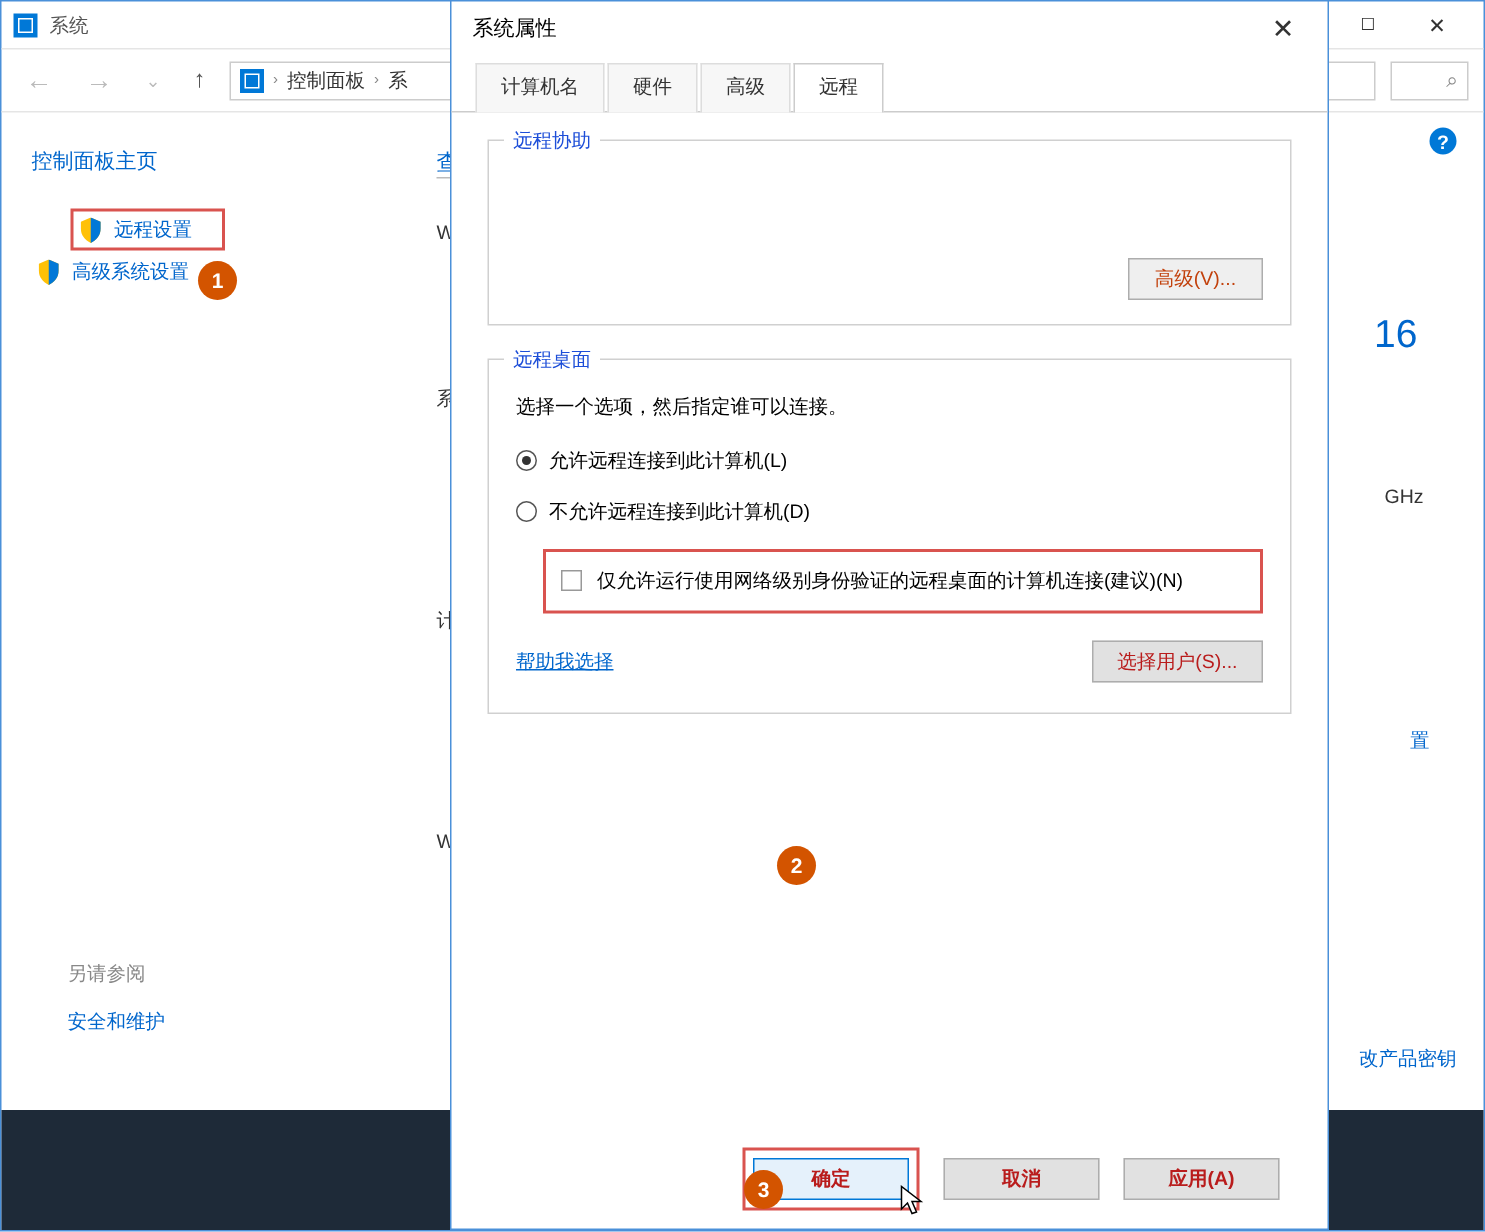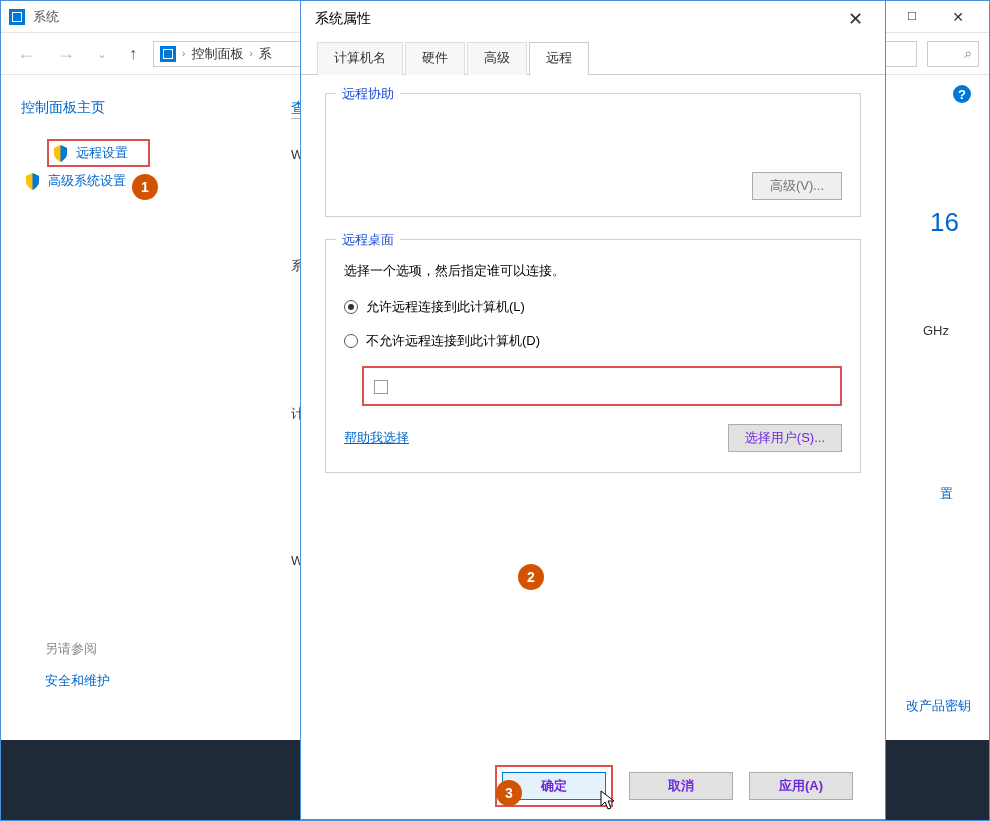--- a/index.html
+++ b/index.html
@@ -33,21 +33,21 @@
   .shield-icon svg { width:15px; height:17px; }
 
   .marker { position:absolute; width:26px; height:26px; border-radius:50%; background:#d35400; color:#fff; font-weight:bold; font-size:14px; display:flex; align-items:center; justify-content:center; z-index:50; }
   .marker.m1 { left:132px; top:174px; }
   .marker.m2 { left:518px; top:564px; }
   .marker.m3 { left:496px; top:780px; }
 
   .sys-main { flex:1; padding: 24px 30px; color:#333; }
   .sys-main .frag { margin-bottom:28px; }
   .sys-main .heading-frag { color:#0066cc; border-bottom:1px solid #bbb; display:inline-block; font-size:15px; }
-  .sys-main .right-col { position:absolute; right:30px; top:206px; color:#0066cc; font-size:26px; }
+  .sys-main .right-col { position:absolute; right:44px; top:206px; color:#0066cc; font-size:26px; }
   .sys-main .ghz { position:absolute; right:40px; top:322px; color:#333; }
   .sys-main .zhi { position:absolute; right:36px; top:484px; color:#0066cc; }
   .sys-main .key { position:absolute; right:18px; top:696px; color:#0066cc; }
 
   .see-also { position:absolute; left:44px; bottom:130px; font-size:13px; }
   .see-also .lbl{ color:#888; margin-bottom:14px; }
   .see-also .lnk{ color:#0066cc; }
 
   .sys-bottom { position:absolute; left:0; bottom:0; width:100%; height:80px; background:#1e2a38; }
 
@@ -66,22 +66,22 @@
 
   .dlg-content { flex:1; padding: 18px 24px 10px; overflow:hidden; }
 
   .group { border:1px solid #d0d0d0; padding: 18px 18px 16px; margin-bottom: 22px; position:relative; }
   .group-legend { position:absolute; top:-9px; left:10px; background:#fff; padding:0 6px; color:#1d4ed8; font-size:13px; }
 
   .checkbox-row { display:flex; align-items:flex-start; gap:8px; color:#888; }
   .chk { width:14px; height:14px; border:1px solid #999; background:#fff; flex-shrink:0; margin-top:2px; }
   .chk.disabled { border-color:#bbb; background:#f3f3f3; }
 
-  .btn { min-width:90px; height:28px; border:1px solid #adadad; background:#e1e1e1; color:#6d28d9; font-size:13px; padding:0 16px; cursor:pointer; display:inline-flex; align-items:center; justify-content:center; }
-  .btn.disabled { color:#737373; background:#efefef; cursor:default; }
+  .btn { min-width:90px; height:28px; border:1px solid #adadad; background:#e1e1e1; color:#b91c1c; font-size:13px; padding:0 16px; cursor:pointer; display:inline-flex; align-items:center; justify-content:center; }
+  .btn.disabled { color:#c2410c; background:#efefef; cursor:default; }
   .btn.primary { border:1px solid #0078d7; background:#e5f1fb; }
 
   .group .btn-row-right { display:flex; justify-content:flex-end; margin-top:60px; }
 
   .rd-caption { margin:4px 0 18px; }
 
   .radio-row { display:flex; align-items:center; gap:8px; margin:10px 0 16px; cursor:pointer; }
   .radio { width:14px; height:14px; border:1px solid #555; border-radius:50%; position:relative; flex-shrink:0; }
   .radio.checked::after { content:''; position:absolute; inset:3px; background:#333; border-radius:50%; }
 
@@ -216,20 +216,21 @@
         <div>允许远程连接到此计算机(L)</div>
       </div>
 
       <div class="radio-row">
         <div class="radio"></div>
         <div>不允许远程连接到此计算机(D)</div>
       </div>
 
       <div class="nla-box">
         <div class="chk"></div>
+        <div class="txt">仅允许运行使用网络级别身份验证的远程桌面的计算机连接(建议)(N)</div>
       </div>
 
       <div class="rd-bottom">
         <div class="link">帮助我选择</div>
         <div class="btn">选择用户(S)...</div>
       </div>
     </div>
   </div>
 
   <div class="dlg-footer">

